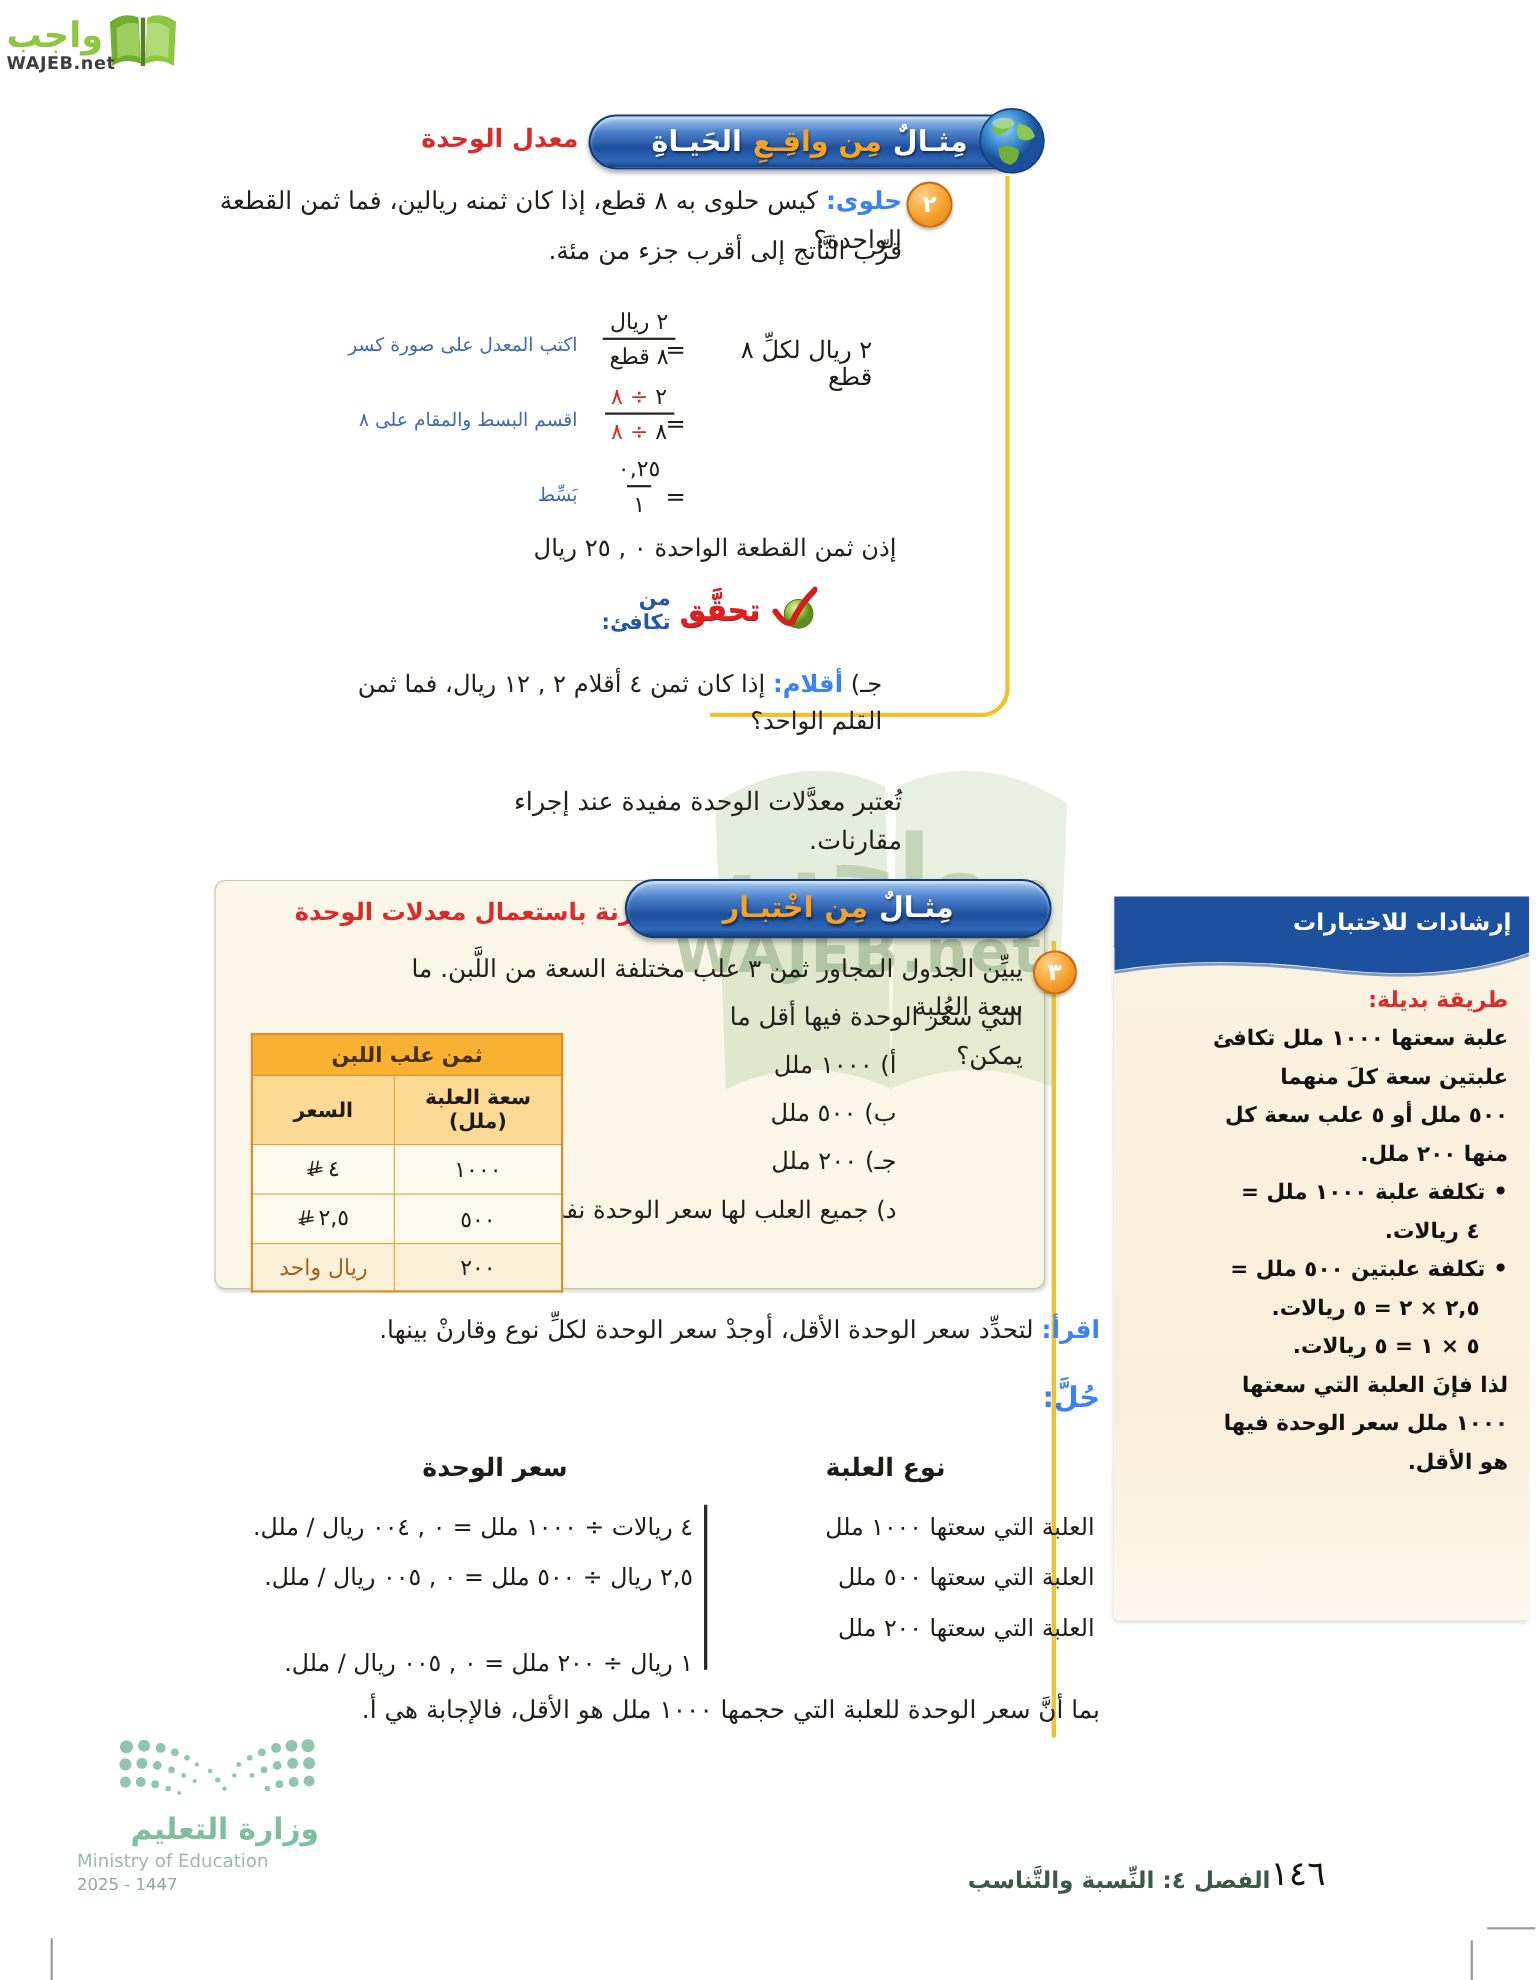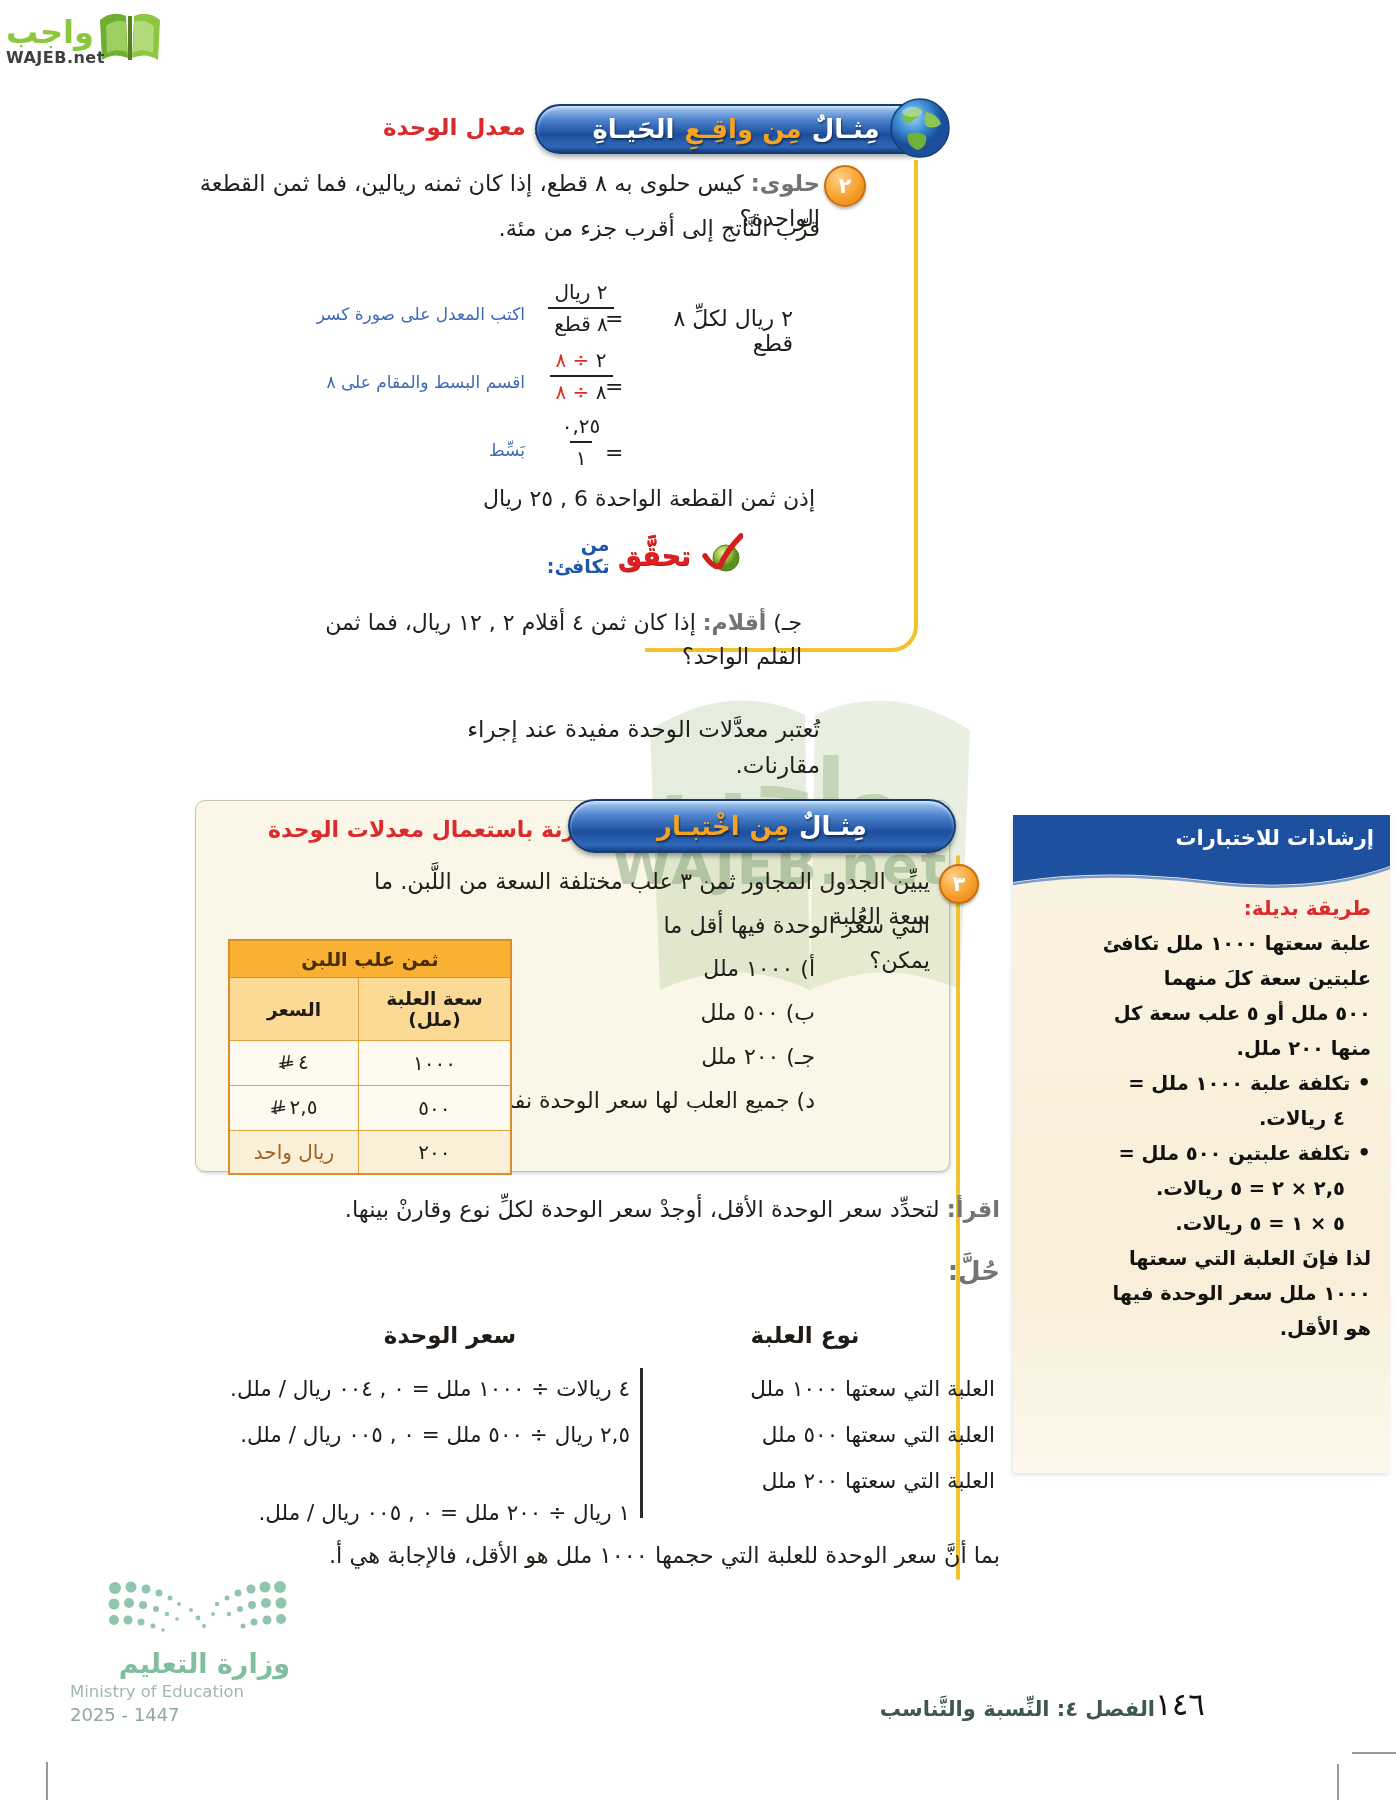--- a/index.html
+++ b/index.html
@@ -54,21 +54,21 @@
 
   .yellow-L {
     border-right:4px solid #f2c12e;
     border-bottom:4px solid #f2c12e;
     border-bottom-right-radius:26px;
     z-index:4;
   }
   .yellow-bar { background:#f2c12e; border-radius:3px; z-index:4; }
 
   .red-title { color:#d92b2b; font-weight:bold; white-space:nowrap; z-index:10; }
-  .blue-kw { color:#737373; font-weight:bold; }
+  .blue-kw { color:#3b82f6; font-weight:bold; }
   .body-text { font-size:22.5px; text-align:right; line-height:1.55; z-index:10; color:#221e1a; }
 
   
   .eq-piece { z-index:10; font-size:22px; }
   .frac { display:inline-flex; flex-direction:column; align-items:center; z-index:10; }
   .frac .fnum { padding:0 6px 3px; font-size:20px; white-space:nowrap; }
   .frac .fden { border-top:2px solid #24201c; padding:3px 6px 0; font-size:20px; white-space:nowrap; }
   .red-part { color:#d93025; }
   .note { color:#3e69b5; font-size:17px; white-space:nowrap; text-align:right; z-index:10; }
 
@@ -115,21 +115,21 @@
   .sb-body { padding:2px 19px 0 14px; }
   .sb-sub { color:#d92b2b; font-weight:bold; font-size:20px; margin-bottom:6px; }
   .sb-line { font-size:19.5px; font-weight:bold; line-height:35px; text-align:right; color:#141210; }
   .sb-line.bullet::before { content:"•  "; font-size:21px; }
   .sb-line.indent { padding-right:26px; }
 
   
   .ministry { left:70px; top:1578px; width:220px; z-index:10; }
   .ministry-ar { color:#7fbf9f; font-size:27px; font-weight:bold; margin-top:8px; letter-spacing:1px; }
   .ministry-en { color:#9fb8ad; font-size:16.5px; margin-top:3px; direction:ltr; text-align:left; }
-  .ministry-years { color:#8fa89d; font-size:18px; margin-top:3px; direction:ltr; text-align:left; }
+  .ministry-years { color:#8fa89d; font-size:15px; margin-top:3px; direction:ltr; text-align:left; }
   .page-num { left:1155px; top:1686px; font-size:31px; font-weight:normal; color:#15120f; z-index:10; }
   .chapter { left:940px; top:1697px; width:215px; font-size:21px; font-weight:bold; color:#3d5949; text-align:left; white-space:nowrap; z-index:10; }
 
   .corner-v { background:#9a9a9a; width:2px; z-index:10; }
   .corner-h { background:#9a9a9a; height:2px; z-index:10; }
 </style>
 </head>
 <body>
 
 <div class="abs brand">
@@ -211,21 +211,21 @@
 </div>
 <div class="abs note" style="left:295px; top:372px; width:230px;">اقسم البسط والمقام على ٨</div>
 
 <div class="abs eq-piece" style="left:605px; top:440px;">=</div>
 <div class="abs frac" style="left:543px; top:414px; width:76px;">
   <div class="fnum">٠,٢٥</div>
   <div class="fden">١</div>
 </div>
 <div class="abs note" style="left:445px; top:440px; width:80px;">بَسِّط</div>
 
-<div class="abs body-text" style="left:480px; top:482px; width:335px; font-size:22px;">إذن ثمن القطعة الواحدة 6 , ٢٥ ريال</div>
+<div class="abs body-text" style="left:480px; top:482px; width:335px; font-size:22px;">إذن ثمن القطعة الواحدة ٠ , ٢٥ ريال</div>
 
 <div class="abs check-row" style="left:548px; top:532px; width:195px;">
   <span>
     <svg width="44" height="42" viewBox="0 0 44 42">
       <defs>
         <radialGradient id="ball" cx="38%" cy="30%">
           <stop offset="0%" stop-color="#dff0a8"></stop>
           <stop offset="60%" stop-color="#96c43e"></stop>
           <stop offset="100%" stop-color="#5d8f1f"></stop>
         </radialGradient>

